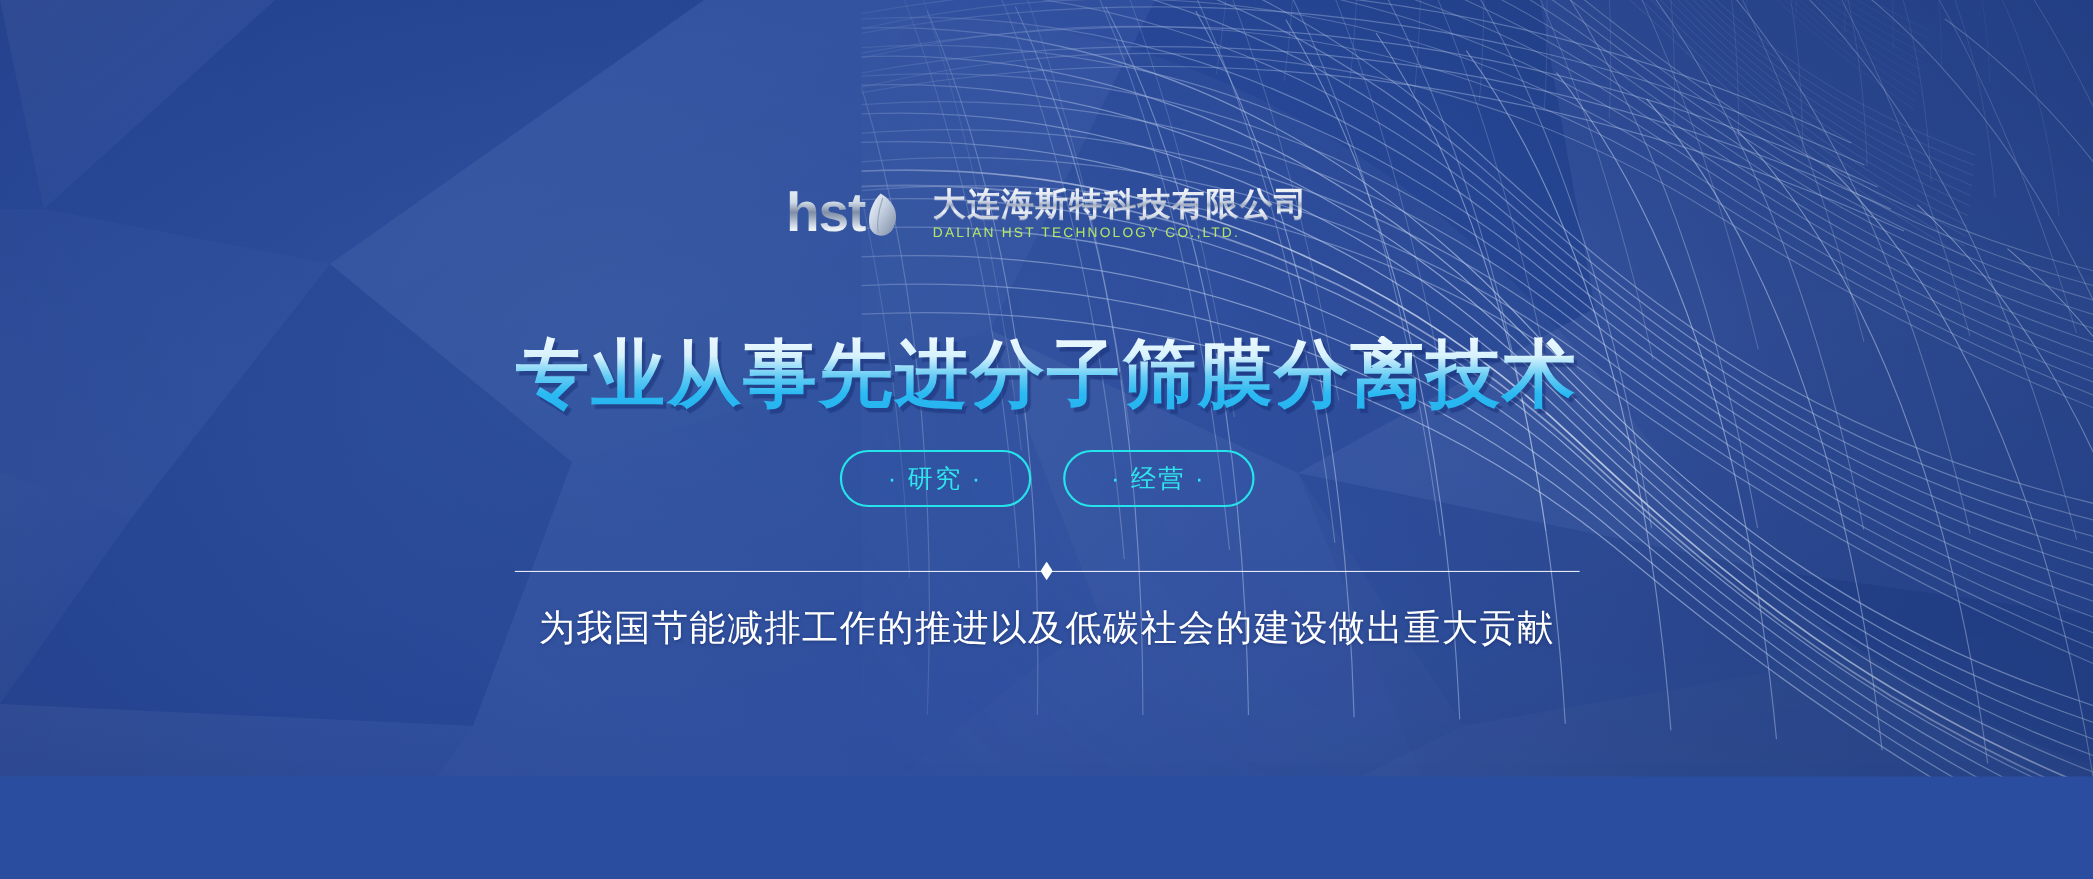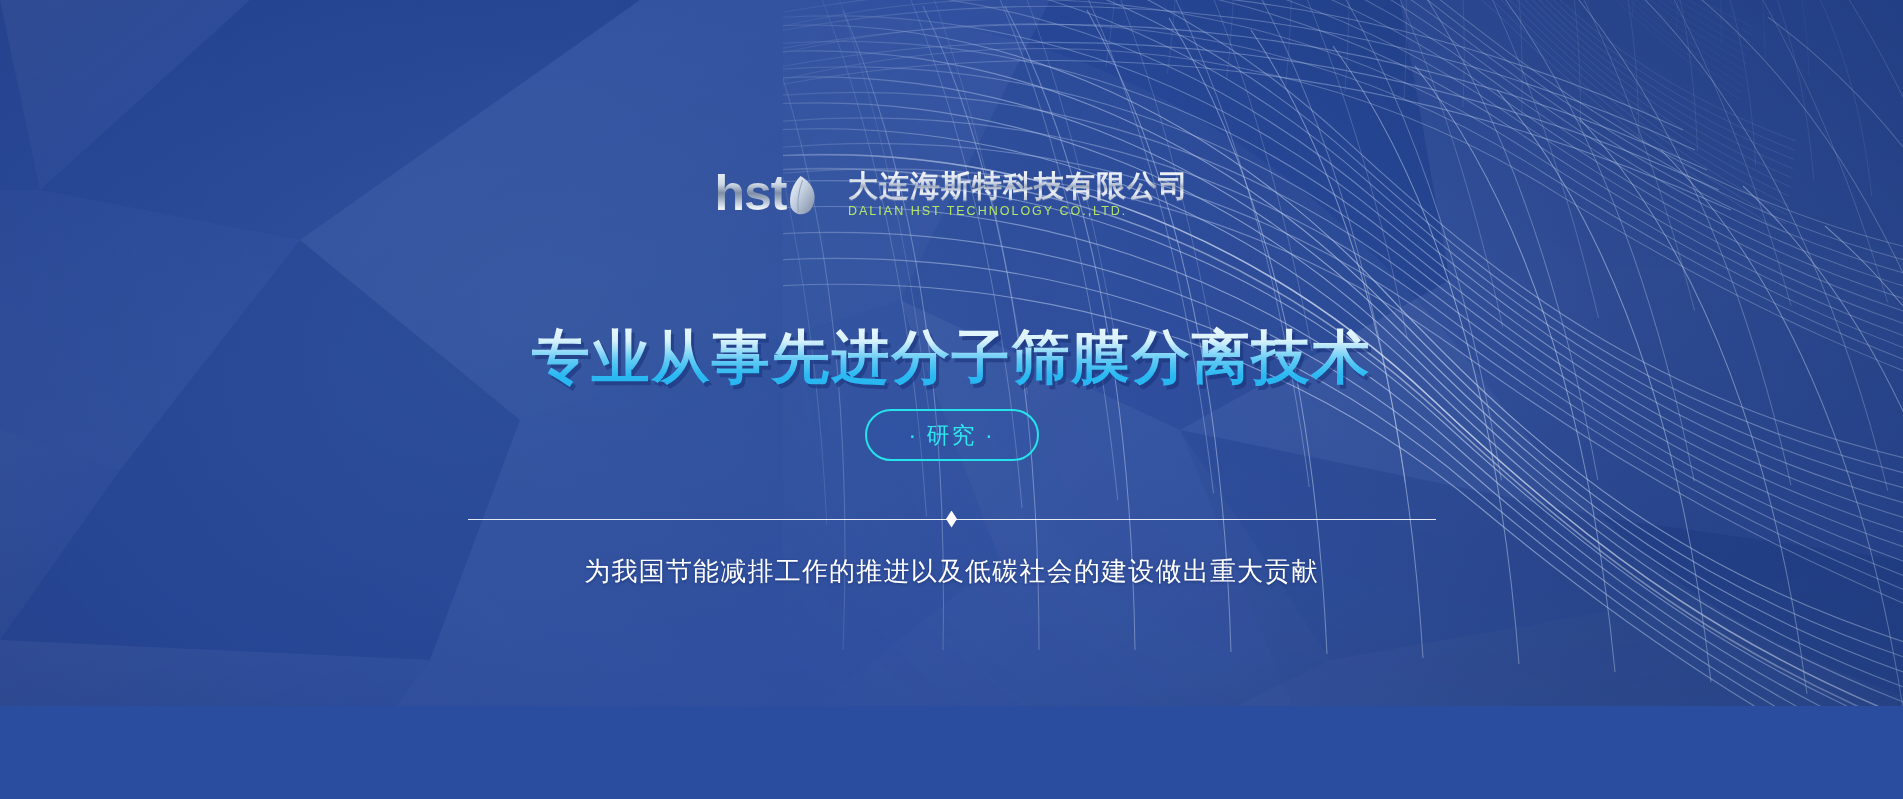--- a/index.html
+++ b/index.html
@@ -86,25 +86,25 @@
     line-height: 1;
     letter-spacing: 2.0px;
     font-weight: 400;
     color: #bef264;
     opacity: .92;
   }
 
   
   .headline {
     position: absolute;
-    top: 322px;
+    top: 305px;
     left: 50%;
     transform: translateX(-50%);
     white-space: nowrap;
-    font-size: 58px;
+    font-size: 67px;
     line-height: 72px;
     font-weight: 700;
     letter-spacing: 2px;
     background: linear-gradient(180deg,
         #eef9ff 0%, #d8f2fd 26%, #63cbf4 52%, #2ab9f2 74%, #25b3ee 100%);
     -webkit-background-clip: text;
     background-clip: text;
     color: transparent;
     filter: drop-shadow(3px 4px 0 rgba(24,50,120,0.55));
     font-family: Liberation Serif, serif;
@@ -161,21 +161,21 @@
   }
 
   
   .subtitle {
     position: absolute;
     top: 553px;
     left: 50%;
     transform: translateX(-50%);
     white-space: nowrap;
     color: #ffffff;
-    font-size: 26px;
+    font-size: 33px;
     line-height: 36px;
     letter-spacing: 1.2px;
     text-shadow: 0 1px 3px rgba(16,38,95,0.55);
   }
 </style>
 </head>
 <body>
 
 <div id="banner">
 
@@ -336,20 +336,21 @@
       <div class="logo-text">
         <div class="logo-cn">大连海斯特科技有限公司</div>
         <div class="logo-en">DALIAN HST TECHNOLOGY CO.,LTD.</div>
       </div>
     </div>
 
     <h1 class="headline">专业从事先进分子筛膜分离技术</h1>
 
     <div class="pills">
       <div class="pill">· 研究 ·</div>
+      <div class="pill">· 经营 ·</div>
     </div>
 
     <div class="divider">
       <span class="rule"></span>
       <span class="gem"></span>
     </div>
 
     <p class="subtitle">为我国节能减排工作的推进以及低碳社会的建设做出重大贡献</p>
 
   </div>

